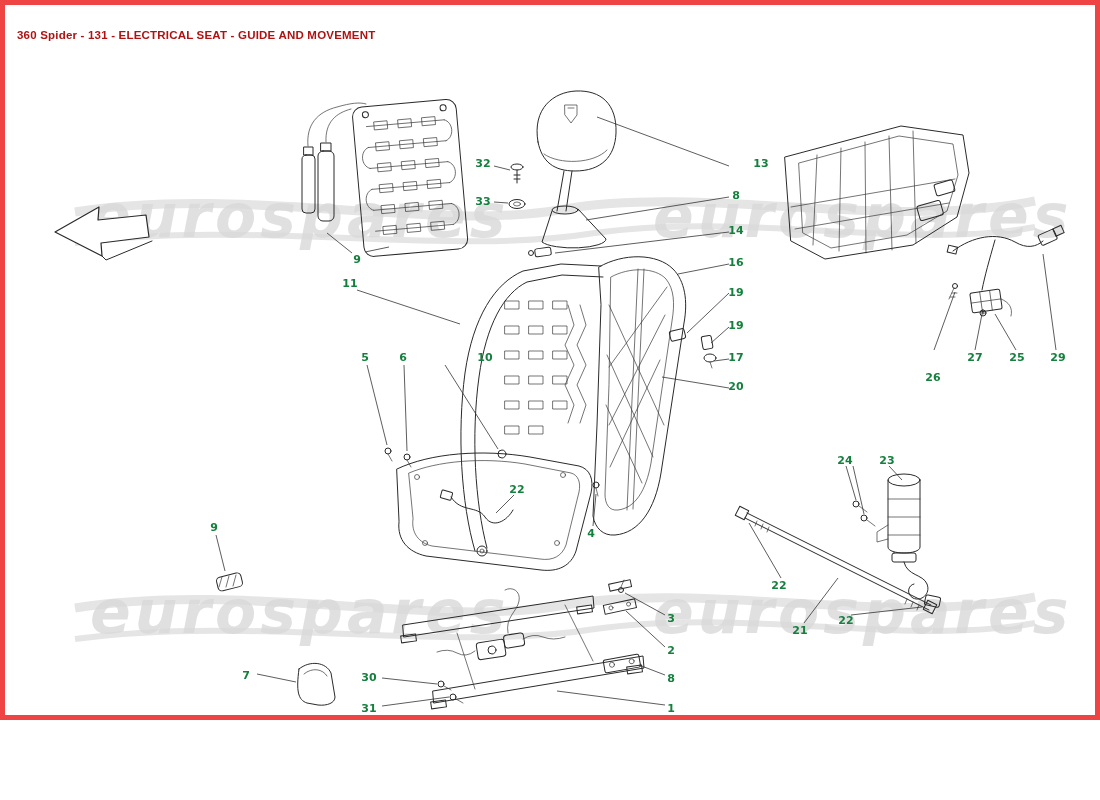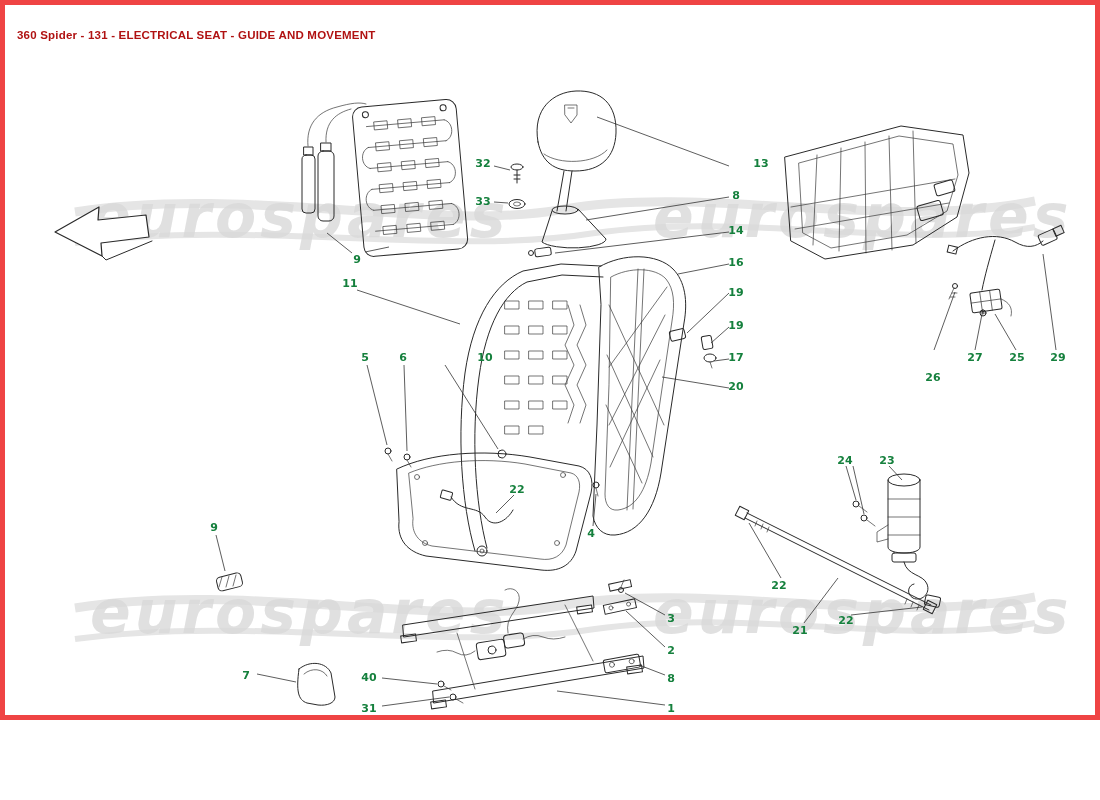--- a/index.html
+++ b/index.html
@@ -304,19 +304,19 @@
       <span class="callout" style="left: 795px; top: 625px;">21</span>
       <span class="callout" style="left: 774px; top: 580px;">22</span>
       <span class="callout" style="left: 841px; top: 615px;">22</span>
       <span class="callout" style="left: 882px; top: 455px;">23</span>
       <span class="callout" style="left: 840px; top: 455px;">24</span>
       <span class="callout" style="left: 1012px; top: 352px;">25</span>
       <span class="callout" style="left: 928px; top: 352px; margin-top: 20px;">26</span>
       <span class="callout" style="left: 970px; top: 352px;">27</span>
       <span class="callout" style="left: 512px; top: 484px;">22</span>
       <span class="callout" style="left: 1053px; top: 352px;">29</span>
-      <span class="callout" style="left: 364px; top: 672px;">40</span>
+      <span class="callout" style="left: 364px; top: 672px;">30</span>
       <span class="callout" style="left: 364px; top: 703px;">31</span>
       <span class="callout" style="left: 478px; top: 158px;">32</span>
       <span class="callout" style="left: 478px; top: 196px;">33</span>
     </div>
 
 </div>
 
 </body></html>

